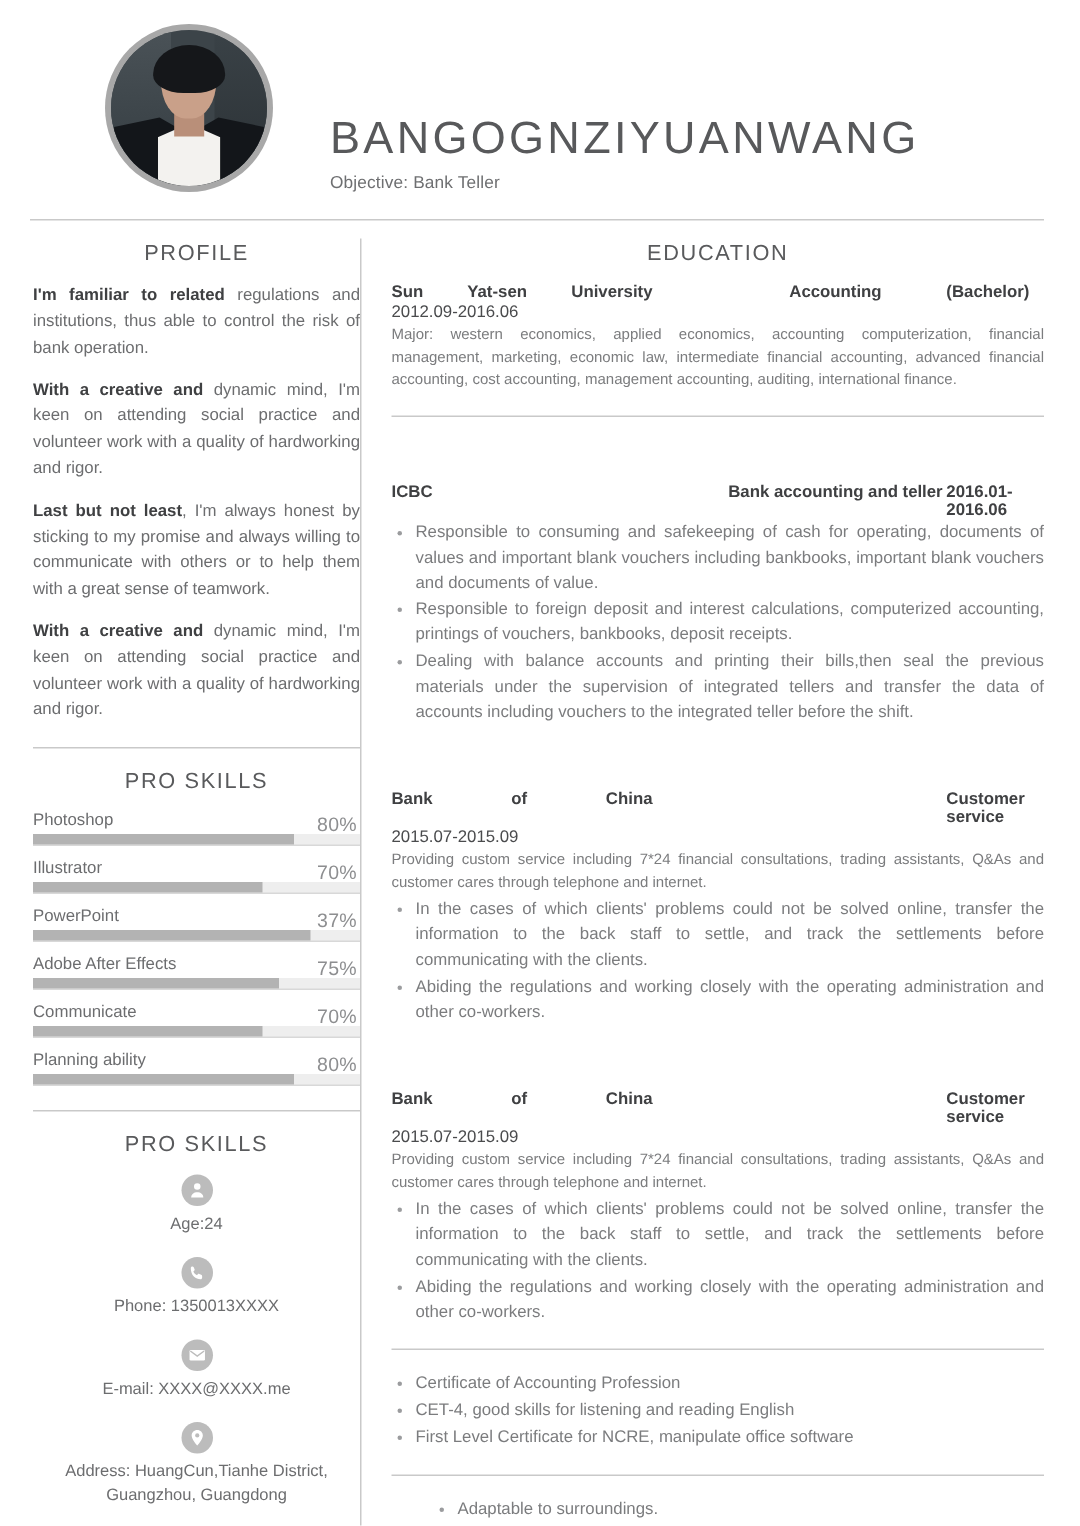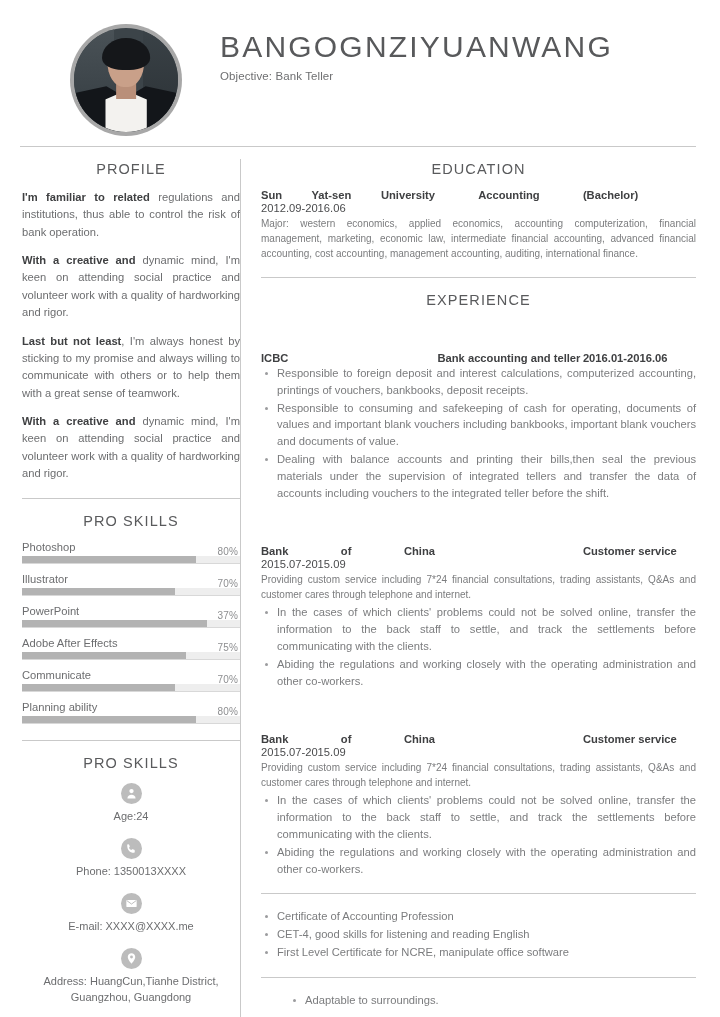--- a/index.html
+++ b/index.html
@@ -21,21 +21,21 @@
   .page {
     width: 720px;
     height: 1017px;
     position: relative;
     box-sizing: border-box;
   }
 
   
   .header {
     display: flex;
-    align-items: flex-start;
+    align-items: flex-end;
     padding: 24px 0 0 0;
     height: 128px;
     box-sizing: border-box;
   }
   .photo-wrap {
     width: 112px;
     height: 112px;
     margin-left: 70px;
     border-radius: 50%;
     background: #a8a8a8;
@@ -207,21 +207,21 @@
   }
   .skill-fill {
     position: absolute;
     left: 0; top: 0; bottom: 0;
     background: #b3b3b3;
   }
   .skill-pct {
     position: absolute;
     right: 2px;
     bottom: 7px;
-    font-size: 10px;
+    font-size: 13px;
     color: #8d8e90;
     letter-spacing: .2px;
   }
   .skill-wrap {
     position: relative;
   }
 
   
   .contact-item {
     text-align: center;
@@ -249,21 +249,21 @@
     display: block;
   }
   .eh-row {
     display: flex;
     font-size: 11.2px;
     font-weight: bold;
     color: #3f4042;
     margin-bottom: 1px;
   }
   .eh-a { flex: 0 0 40%; }
-  .eh-b { flex: 0 0 34%; text-align: center; }
+  .eh-b { flex: 0 0 34%; text-align: center; padding-left: 48px; }
   .eh-c { flex: 1 1 auto; text-align: left; }
 
   .entry-date {
     font-size: 11.2px;
     color: #4a4b4d;
     margin-bottom: 2px;
   }
   .entry-desc {
     font-size: 10px;
     line-height: 1.5;
@@ -456,31 +456,30 @@
           <span class="eh-b">Accounting</span>
           <span class="eh-c">(Bachelor)</span>
         </div>
         <div class="entry-date">2012.09-2016.06</div>
         <div class="entry-desc">Major: western economics, applied economics, accounting computerization, financial management, marketing, economic law, intermediate financial accounting, advanced financial accounting, cost accounting, management accounting, auditing, international finance.</div>
       </div>
 
       <div class="sec-rule"></div>
 
       <div>
-        <div class="sec-title right">EXPERIENCE</div>
         <div>
             <div class="entry">
               <div class="eh-row">
                 <span class="eh-a">ICBC</span>
                 <span class="eh-b">Bank accounting and teller</span>
                 <span class="eh-c">2016.01-2016.06</span>
               </div>
               <ul class="bullets">
+                <li>Responsible to consuming and safekeeping of cash for operating, documents of values and important blank vouchers including bankbooks, important blank vouchers and documents of value.</li>
                 <li>Responsible to foreign deposit and interest calculations, computerized accounting, printings of vouchers, bankbooks, deposit receipts.</li>
-                <li>Responsible to consuming and safekeeping of cash for operating, documents of values and important blank vouchers including bankbooks, important blank vouchers and documents of value.</li>
                 <li>Dealing with balance accounts and printing their bills,then seal the previous materials under the supervision of integrated tellers and transfer the data of accounts including vouchers to the integrated teller before the shift.</li>
               </ul>
             </div>
             <div class="entry">
               <div class="eh-row">
                 <span class="eh-a wordspread">Bank   of   China</span>
                 <span class="eh-b"></span>
                 <span class="eh-c">Customer   service</span>
               </div>
               <div class="entry-date">2015.07-2015.09</div>

